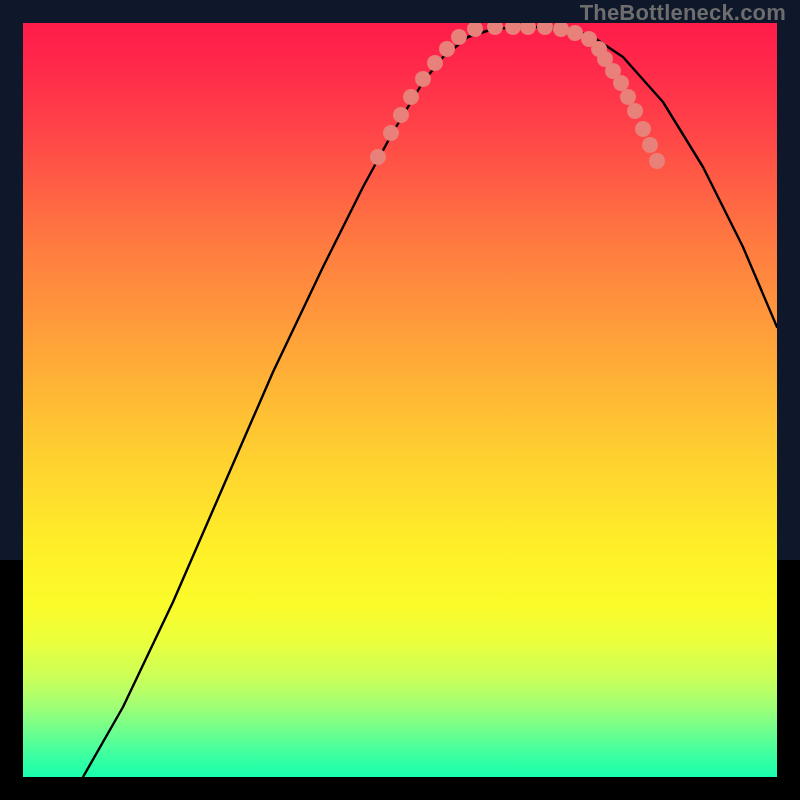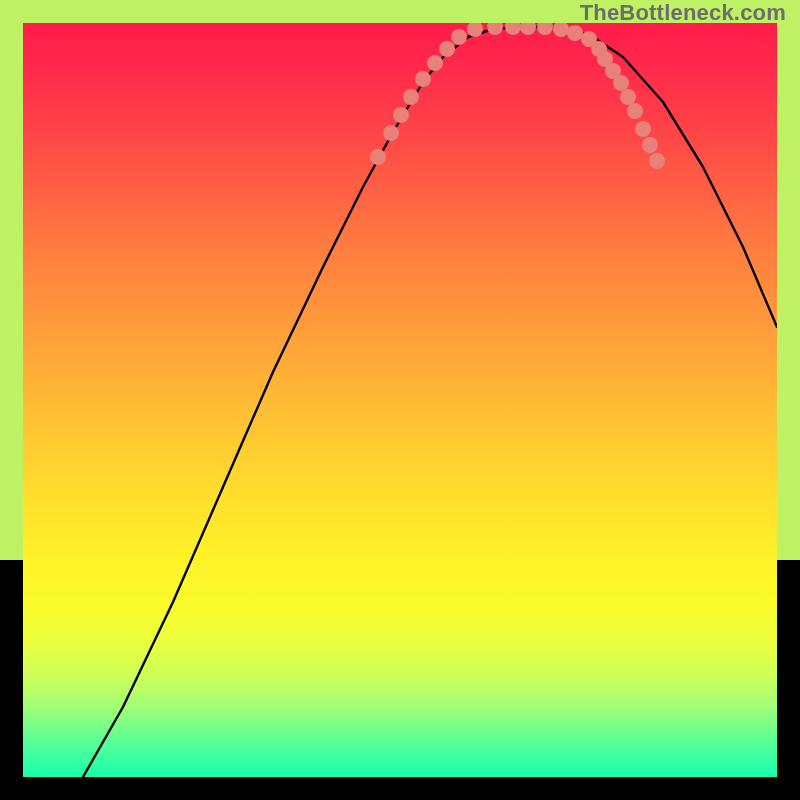--- a/index.html
+++ b/index.html
@@ -8,21 +8,21 @@
     width: 800px;
     height: 800px;
     background: #000000;
     overflow: hidden;
     font-family: Arial, Helvetica, sans-serif;
   }
   .stage {
     position: relative;
     width: 800px;
     height: 560px;
-    background: #bef264;
+    background: #0f172a;
   }
   .plot-area {
     position: absolute;
     left: 23px;
     top: 23px;
     width: 754px;
     height: 754px;
     overflow: hidden;
   }
   .gradient {

